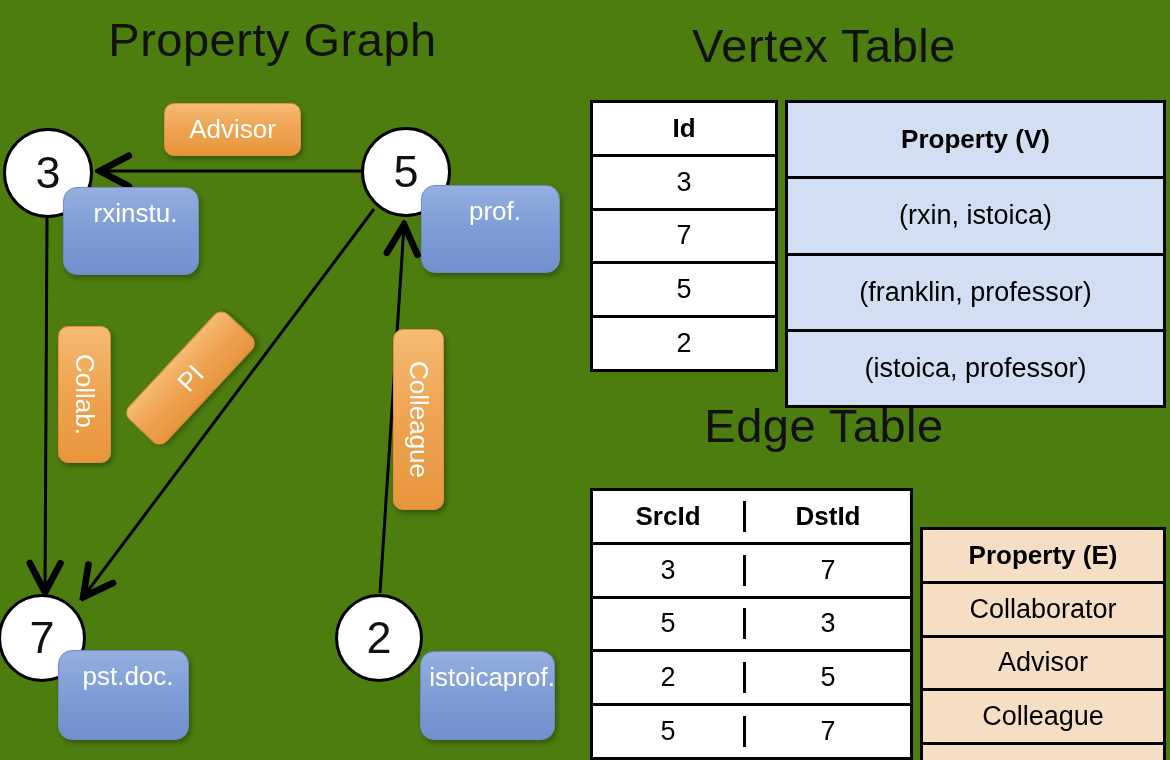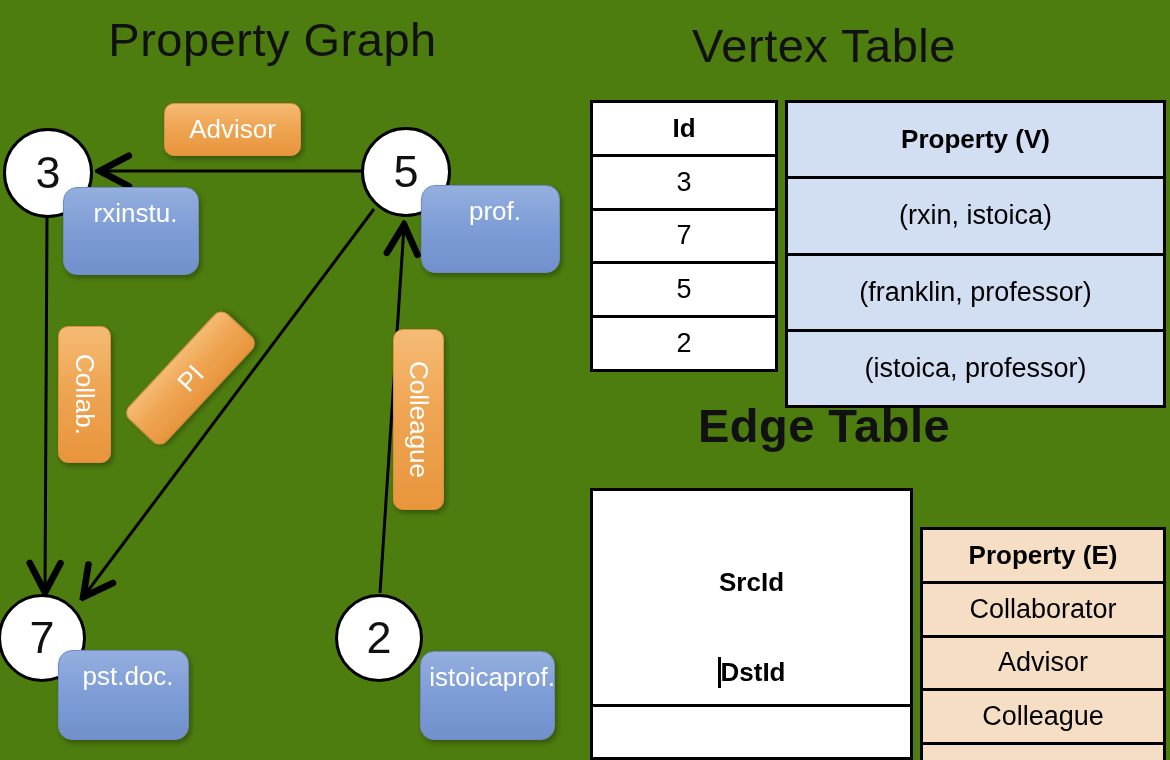--- a/index.html
+++ b/index.html
@@ -17,21 +17,21 @@
     position: absolute;
     text-align: center;
     font-size: 47px;
     font-weight: 300;
     letter-spacing: 0.5px;
     color: #111;
     white-space: nowrap;
   }
   #graph-title  { left: 0;   top: 12px;  width: 545px; }
   #vertex-title { left: 560px; top: 18px;  width: 528px; }
-  #edge-title   { left: 560px; top: 398px; width: 528px; font-weight: bold; }
+  #edge-title   { left: 560px; top: 398px; width: 528px; }
 
   
   #edge-svg { position: absolute; left: 0; top: 0; z-index: 1; }
 
   .node-circle {
     position: absolute;
     border: 3.5px solid #000;
     border-radius: 50%;
     background: #fff;
     z-index: 2;
@@ -88,21 +88,21 @@
     z-index: 2;
   }
   .tbl-row {
     flex: 1;
     display: flex; align-items: center; justify-content: center;
     font-size: 27px; font-weight: 300;
     text-align: center;
   }
   .tbl-row + .tbl-row { border-top: 3px solid #000; }
   .tbl-row.hdr { font-weight: bold; font-size: 26px; }
-  .split { display: flex; flex-direction: column; padding: 16px; }
+  .split { display: flex; flex-direction: row; padding: 0; }
   .split .cell { flex: 1; display: flex; align-items: center; justify-content: center; }
   .split .cell + .cell { border-left: 3px solid #000; }
 
   #vt-ids   { left: 590px; top: 100px; width: 188px; height: 272px; }
   #vt-props { left: 785px; top: 100px; width: 381px; height: 308px; background: #d2def2; }
   #et-ids   { left: 590px; top: 488px; width: 323px; height: 272px; }
   #et-props { left: 920px; top: 488px; width: 246px; height: 272px; background: #f5dec3; margin-top: 39px; }
   #et-ids .cell:first-child { flex: 0 0 150px; }
 </style>
 </head>

